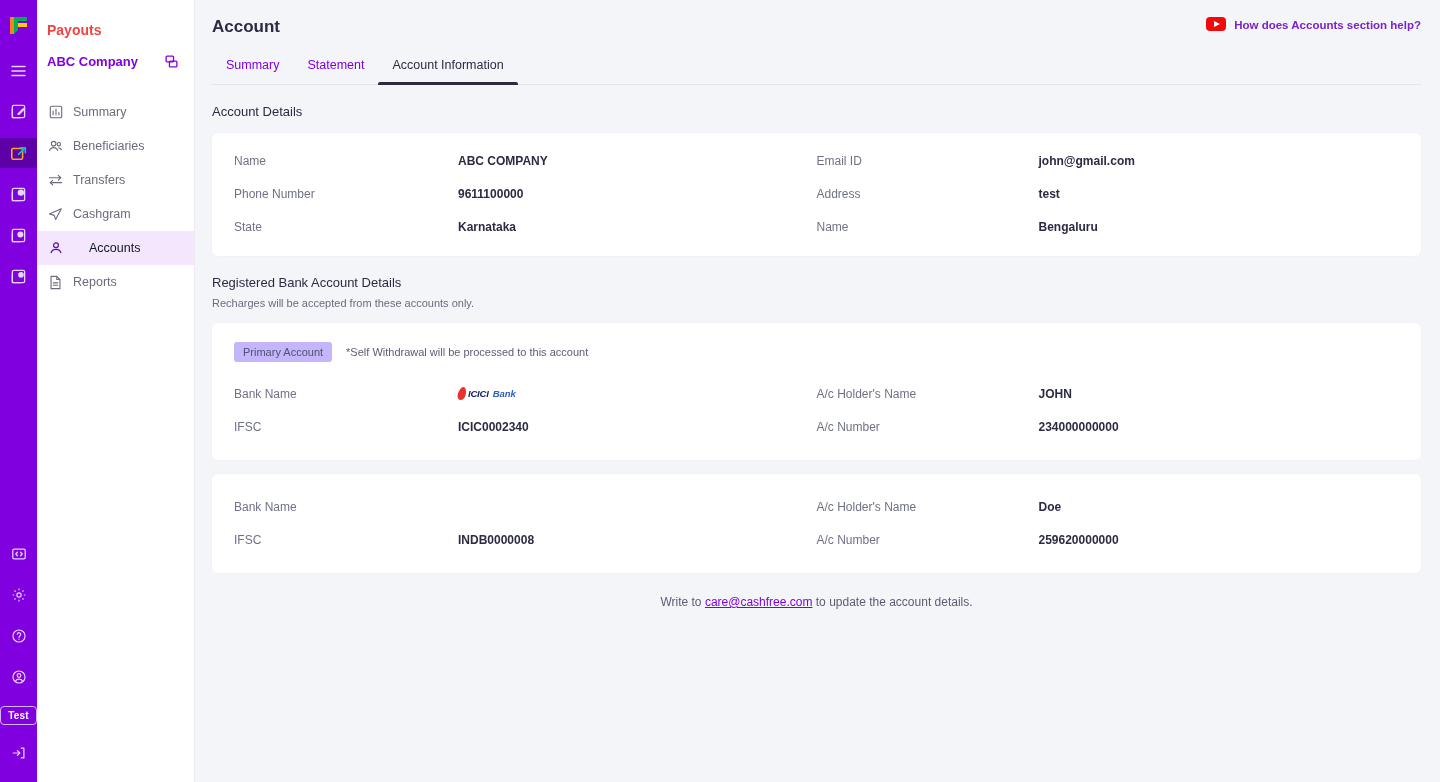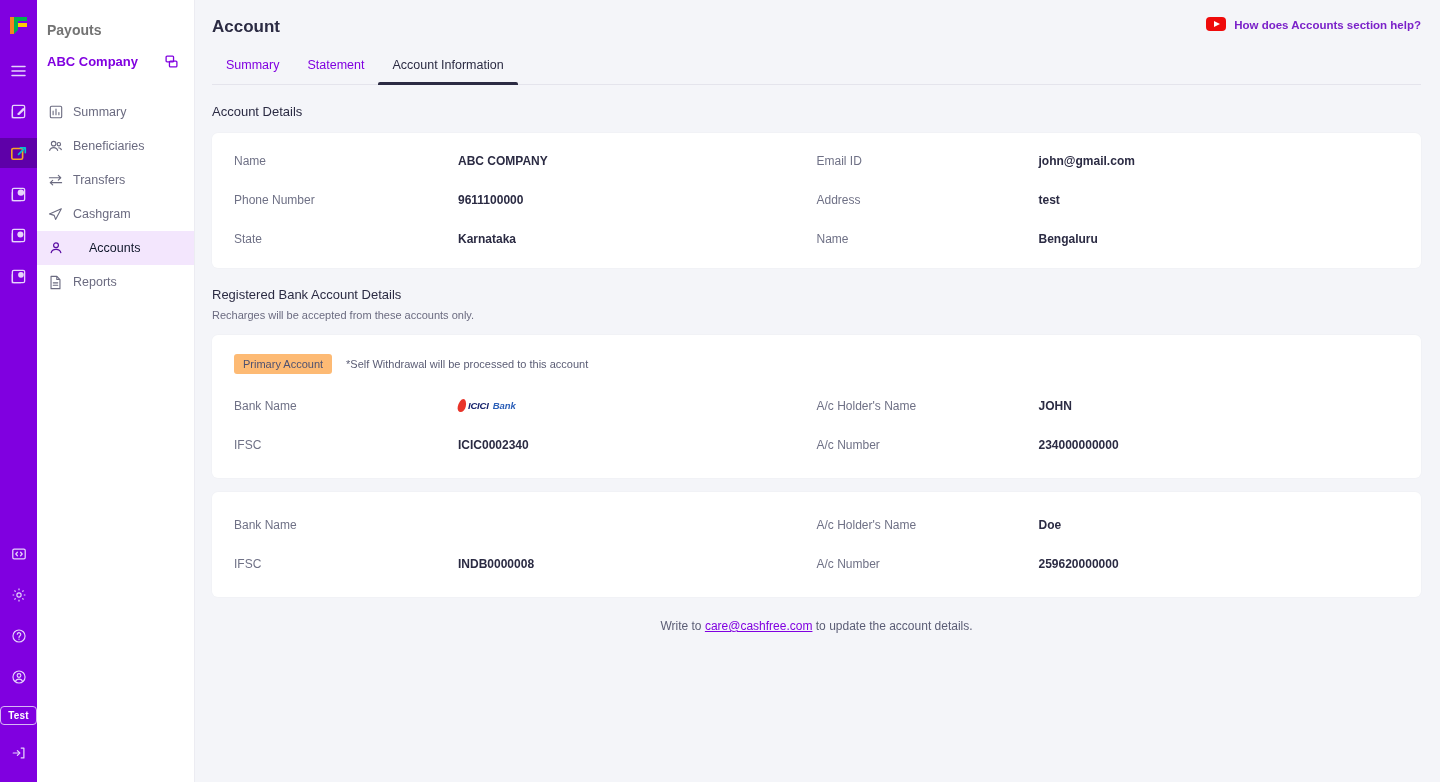--- a/index.html
+++ b/index.html
@@ -35,21 +35,21 @@
     padding: 3px 7px; margin-top: 14px; margin-bottom: 14px;
     letter-spacing: .2px;
   }
 
   
   .sidebar {
     width: 158px; flex: 0 0 158px; height: 782px;
     background: #ffffff; border-right: 1px solid #ececf2;
   }
   .side-title {
-    font-size: 14px; font-weight: 700; color: #737373;
+    font-size: 14px; font-weight: 700; color: #ef4444;
     padding: 22px 0 0 10px;
   }
   .side-company {
     display: flex; align-items: center; justify-content: space-between;
     padding: 16px 16px 0 10px;
   }
   .side-company-name { font-size: 13px; font-weight: 700; color: #8000e0; }
   .side-company-ico { color: #8000e0; display: flex; }
   .side-nav { margin-top: 26px; }
   .nav-item {
@@ -105,29 +105,29 @@
 
   .card {
     background: #fff; border-radius: 6px;
     margin-top: 14px; padding: 14px 22px 16px 22px;
     box-shadow: 0 0 0 1px rgba(0,0,0,0.01);
   }
   .card.bank { padding-top: 19px; padding-bottom: 20px; }
 
   .badge-row { display: flex; align-items: center; gap: 14px; margin-bottom: 18px; }
   .badge {
-    background: #fdba74; color: #4e5170; font-size: 11px;
+    background: #c4b5fd; color: #4e5170; font-size: 11px;
     border-radius: 3px; padding: 4px 9px; font-weight: 400;
   }
   .badge-note { font-size: 11px; color: #5b5d75; }
 
   .grid { display: flex; }
   .col { flex: 1 1 50%; }
   .row { display: flex; align-items: center; height: 27px; }
-  .row + .row { margin-top: 12px; }
+  .row + .row { margin-top: 6px; }
   .lbl { width: 224px; font-size: 12px; color: #6f7186; flex: 0 0 224px; }
   .val { font-size: 12px; color: #2b2b43; font-weight: 700; }
   .col.right .lbl { width: 222px; flex: 0 0 222px; }
 
   
   .icici { display: flex; align-items: center; gap: 2px; height: 14px; }
   .icici-mark {
     width: 8px; height: 13px; background: #e8342a;
     border-radius: 50% 50% 50% 50% / 60% 60% 40% 40%;
     transform: skewX(-12deg);

